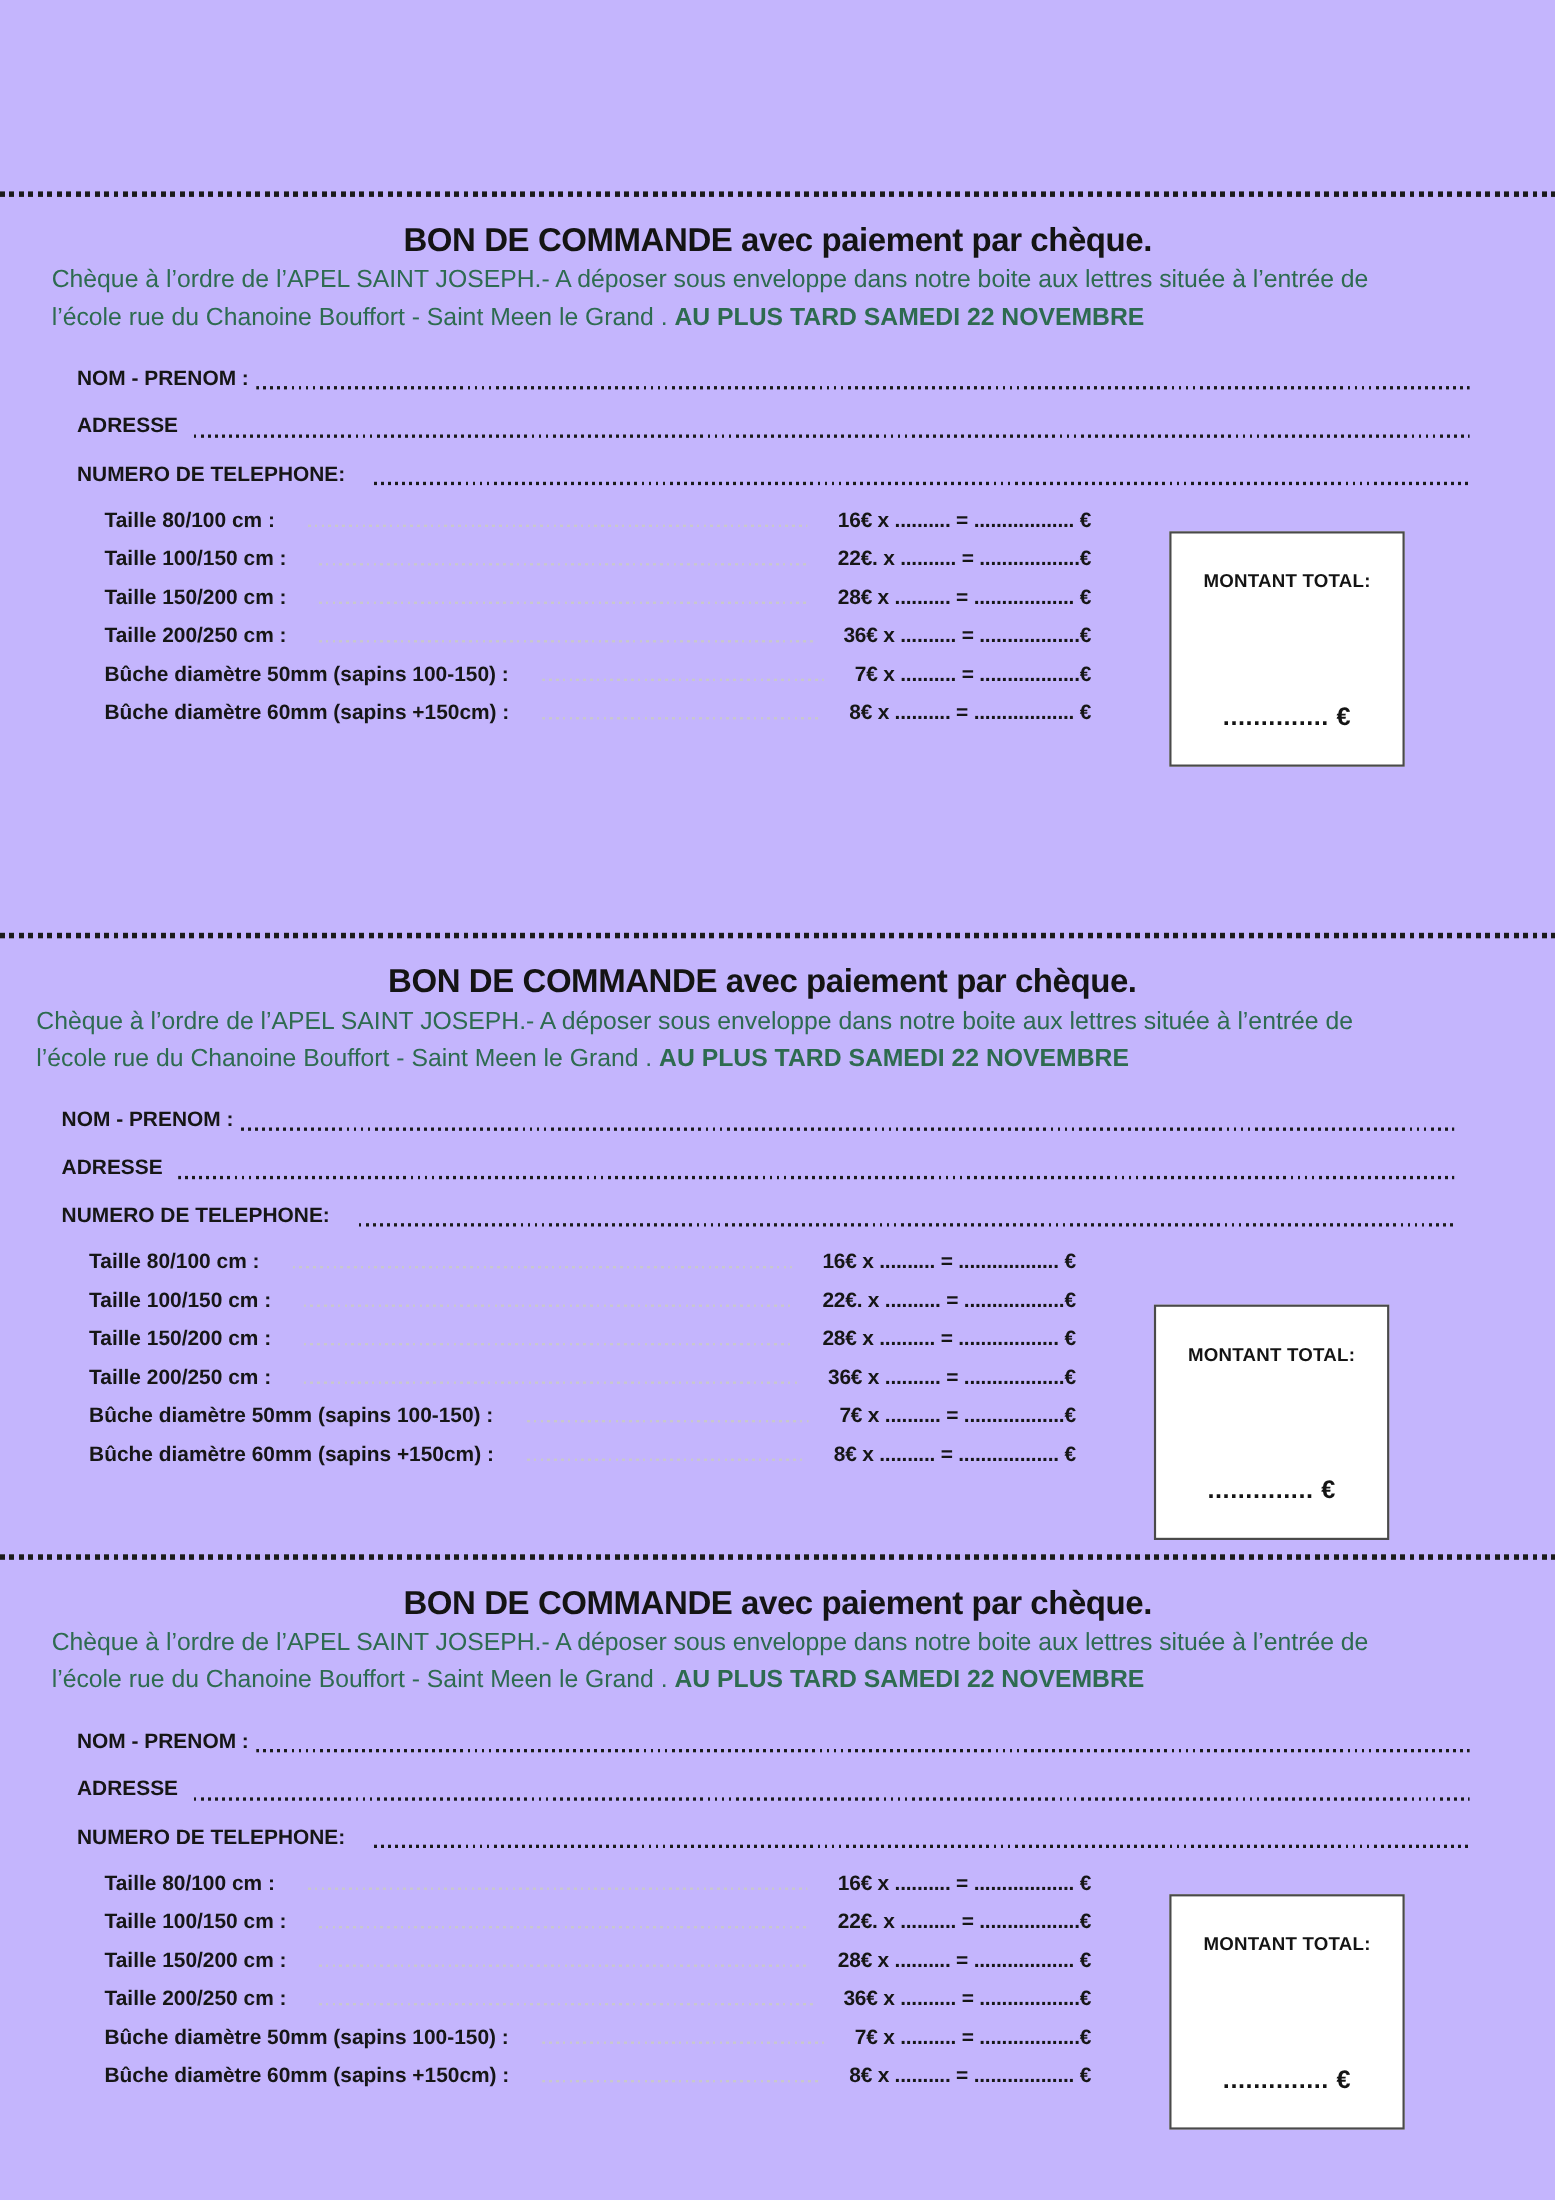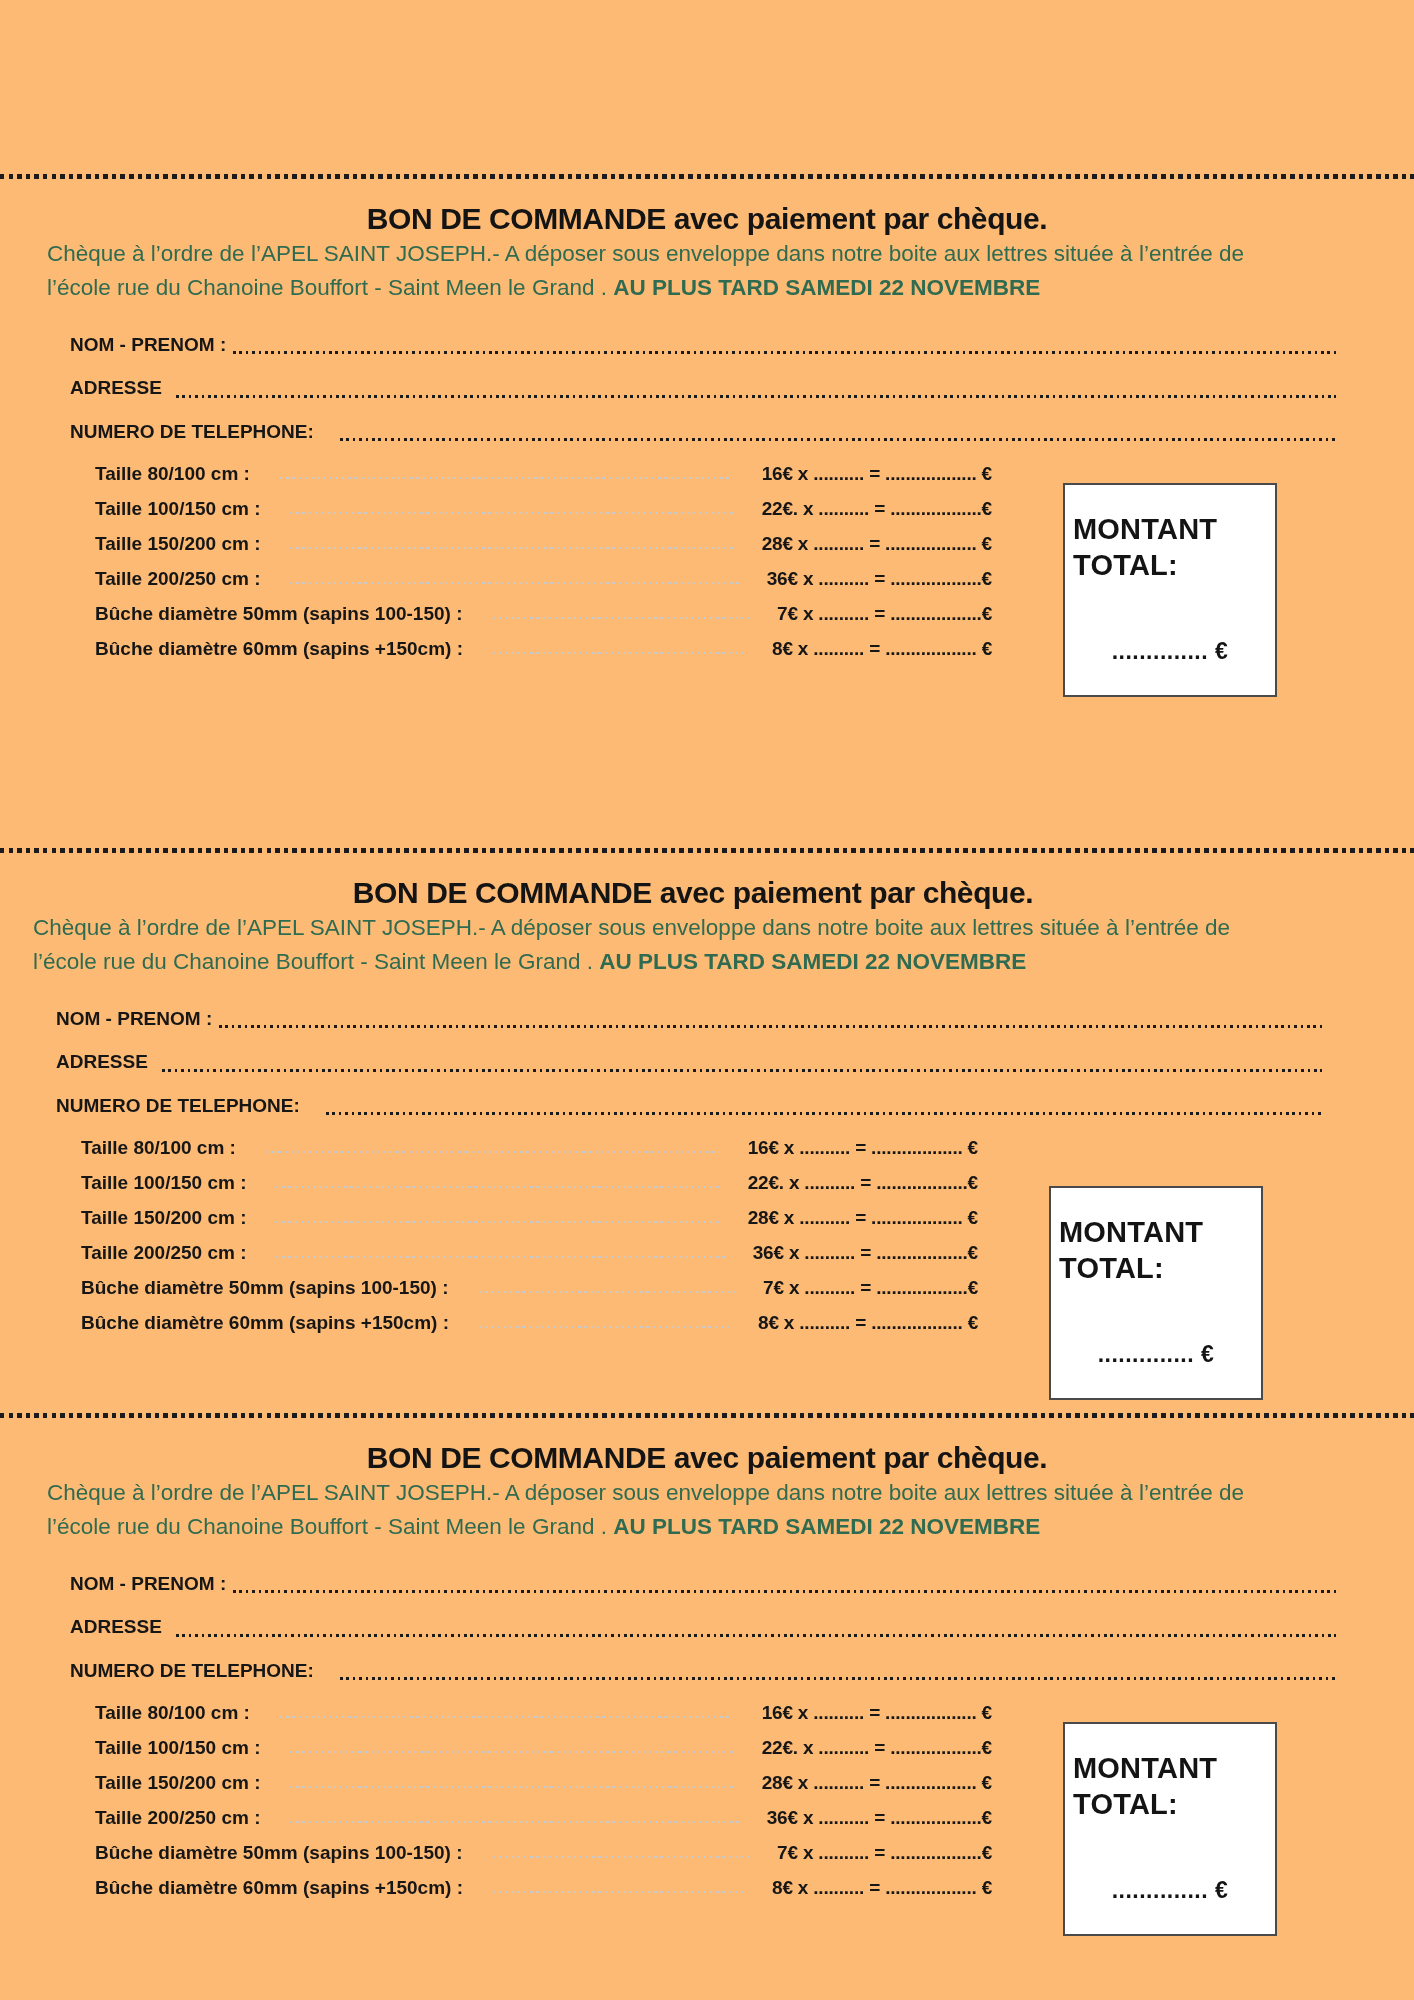--- a/index.html
+++ b/index.html
@@ -1,20 +1,20 @@
 <!DOCTYPE html>
 <html><head>
 <meta charset="utf-8">
 <style>
   html,body{margin:0;padding:0;background:#ffffff;}
   #page{
     position:relative;
     width:1414px;
     height:2000px;
-    background:#fdba74;
+    background:#c4b5fd;
     font-family:"Liberation Sans", sans-serif;
     color:#161616;
     overflow:hidden;
   }
   .slip{position:absolute;left:0;width:100%;}
   .slip.s0{top:174px;}
   .slip.s1{top:848px;}
   .slip.s2{top:1413px;}
   .slip-inner{width:100%;}
   .slip.s1 .slip-inner{transform:translateX(-14px);}
@@ -68,22 +68,22 @@
     position:absolute;
     left:1063px;top:309px;
     width:214px;height:214px;
     border:2px solid #4a4a4a;
     box-sizing:border-box;
     background:#ffffff;
     display:flex;flex-direction:column;justify-content:space-between;
     padding:26px 8px 30px 8px;
   }
   .total-label{
-    font-size:29px;line-height:36px;font-weight:bold;
-    letter-spacing:0.2px;color:#141414;
+    font-size:17px;line-height:36px;font-weight:bold;
+    text-align:center;letter-spacing:0.2px;color:#141414;
   }
   .total-dots{
     font-size:23px;font-weight:bold;text-align:center;
     letter-spacing:0.5px;color:#141414;
   }
 </style>
 </head>
 <body>
 
 <div id="page">

